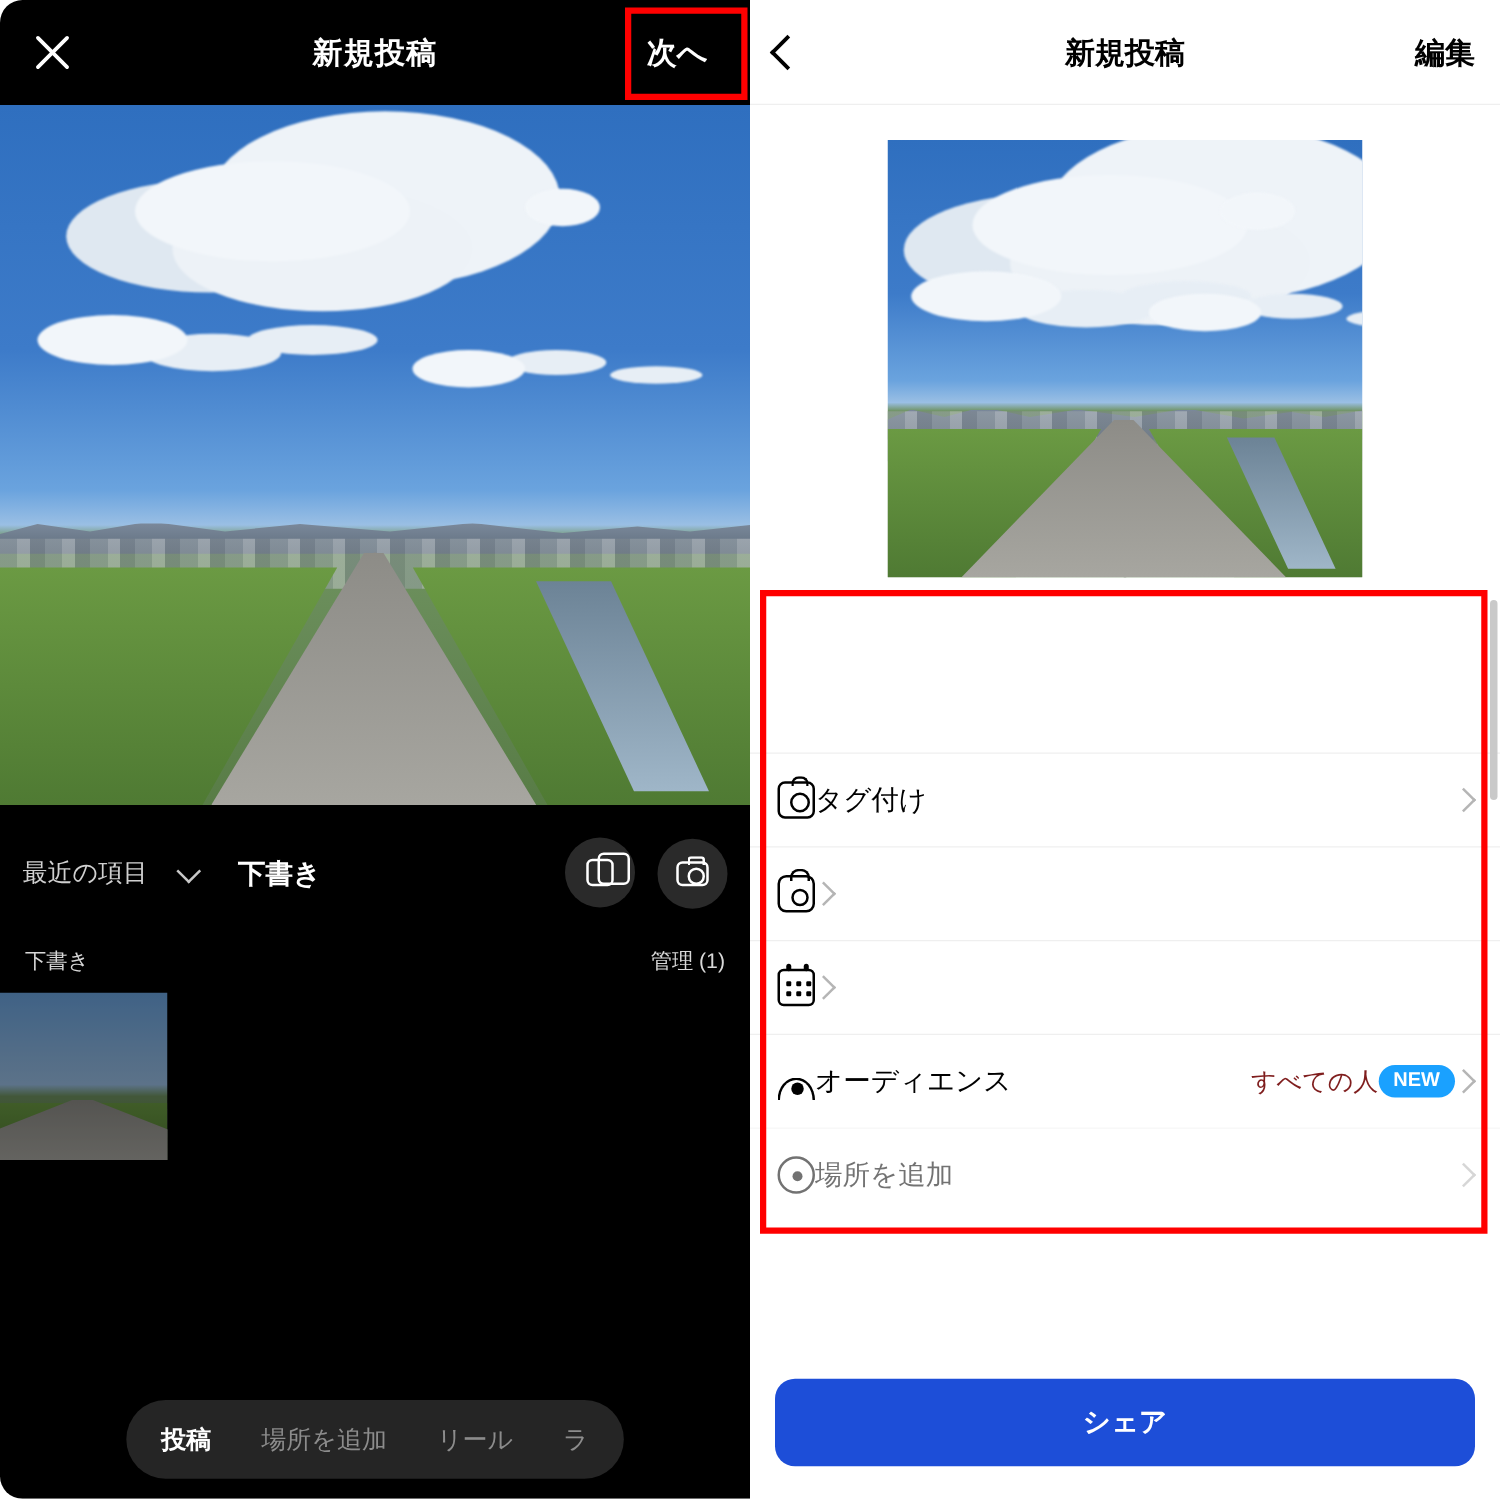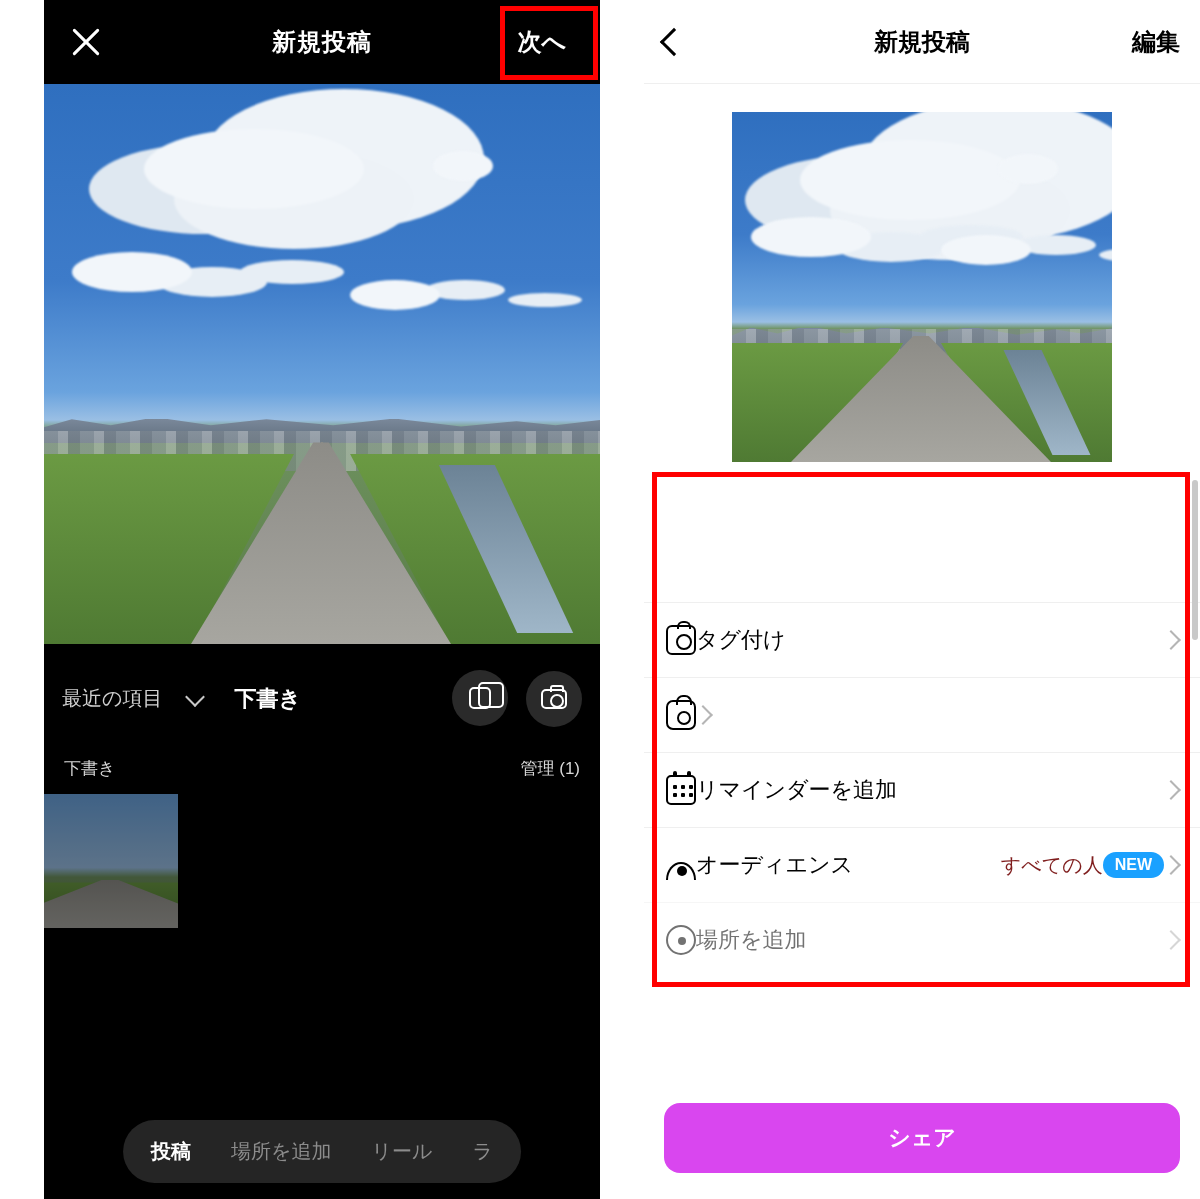--- a/index.html
+++ b/index.html
@@ -1,18 +1,18 @@
 <!DOCTYPE html>
 <html><head>
 <meta charset="utf-8">
 <style>
   * { box-sizing: border-box; margin: 0; padding: 0; }
   html, body { width: 1200px; height: 1199px; font-family: -apple-system, "Hiragino Sans", sans-serif; overflow: hidden; }
   .wrap { display: flex; width: 1200px; height: 1199px; border-radius: 18px; overflow: hidden; }
-  .pane { width: 50%; height: 100%; position: relative; margin-left: 44px; }
+  .pane { width: 50%; height: 100%; position: relative; }
   .left { background: #000; color: #fff; display: flex; flex-direction: column; }
   .right { background: #fff; color: #000; display: flex; flex-direction: column; }
 
   
   .l-header { height: 84px; display: flex; align-items: center; justify-content: space-between; padding: 0 24px; position: relative; }
   .l-close { width: 36px; height: 36px; position: relative; }
   .l-close::before, .l-close::after { content: ""; position: absolute; left: 50%; top: 50%; width: 36px; height: 3px; background: #fff; border-radius: 2px; }
   .l-close::before { transform: translate(-50%,-50%) rotate(45deg); }
   .l-close::after  { transform: translate(-50%,-50%) rotate(-45deg); }
   .l-title { position: absolute; left: 50%; transform: translateX(-50%); font-size: 24px; font-weight: 600; letter-spacing: 1px; }
@@ -92,21 +92,21 @@
   .ic-bag::after{content:"";position:absolute;top:9px;left:9px;width:10px;height:10px;border:2.2px solid #000;border-radius:50%;}
   .ic-cal { border: 2.2px solid #000; border-radius: 5px; }
   .ic-cal::before{content:"";position:absolute;top:-6px;left:5px;width:4px;height:6px;background:#000;border-radius:2px;box-shadow:14px 0 #000;}
   .ic-cal::after{content:"";position:absolute;top:8px;left:5px;width:4px;height:4px;background:#000;border-radius:1px;box-shadow:8px 0 #000,16px 0 #000,0 8px #000,8px 8px #000,16px 8px #000;}
   .ic-eye { border: 2.2px solid #000; border-radius: 50% 50% 0 0 / 100% 100% 0 0; height:18px; top:6px; border-bottom:none;}
   .ic-eye::after{content:"";position:absolute;top:2px;left:9px;width:10px;height:10px;background:#000;border-radius:50%;}
   .ic-loc { border:2.2px solid #000; border-radius:50%; }
   .ic-loc::after{content:"";position:absolute;top:10px;left:10px;width:8px;height:8px;background:#000;border-radius:50%;}
 
   .share-bar { padding: 16px 20px 26px; }
-  .share-btn { width: 100%; background: #d946ef; color: #fff; font-size: 22px; font-weight: 700; padding: 20px 0; border-radius: 16px; text-align: center; }
+  .share-btn { width: 100%; background: #1d4ed8; color: #fff; font-size: 22px; font-weight: 700; padding: 20px 0; border-radius: 16px; text-align: center; }
 </style>
 </head>
 <body>
 
 <div class="wrap">
 
   <div class="pane left">
     <div class="l-header">
       <div class="l-close"></div>
       <div class="l-title">新規投稿</div>
@@ -192,21 +192,20 @@
         <span class="ic ic-tag"></span>
         <span class="label">タグ付け</span>
         <span class="chev-r"></span>
       </div>
       <div class="option-row">
         <span class="ic ic-bag"></span>
         <span class="chev-r"></span>
       </div>
       <div class="option-row">
         <span class="ic ic-cal"></span>
-        <span class="label">リマインダーを追加</span>
         <span class="chev-r"></span>
       </div>
       <div class="option-row">
         <span class="ic ic-eye"></span>
         <span class="label">オーディエンス</span>
         <span class="sub">すべての人</span>
         <span class="pill-new">NEW</span>
         <span class="chev-r"></span>
       </div>
       <div class="option-row" style="opacity:.55">

